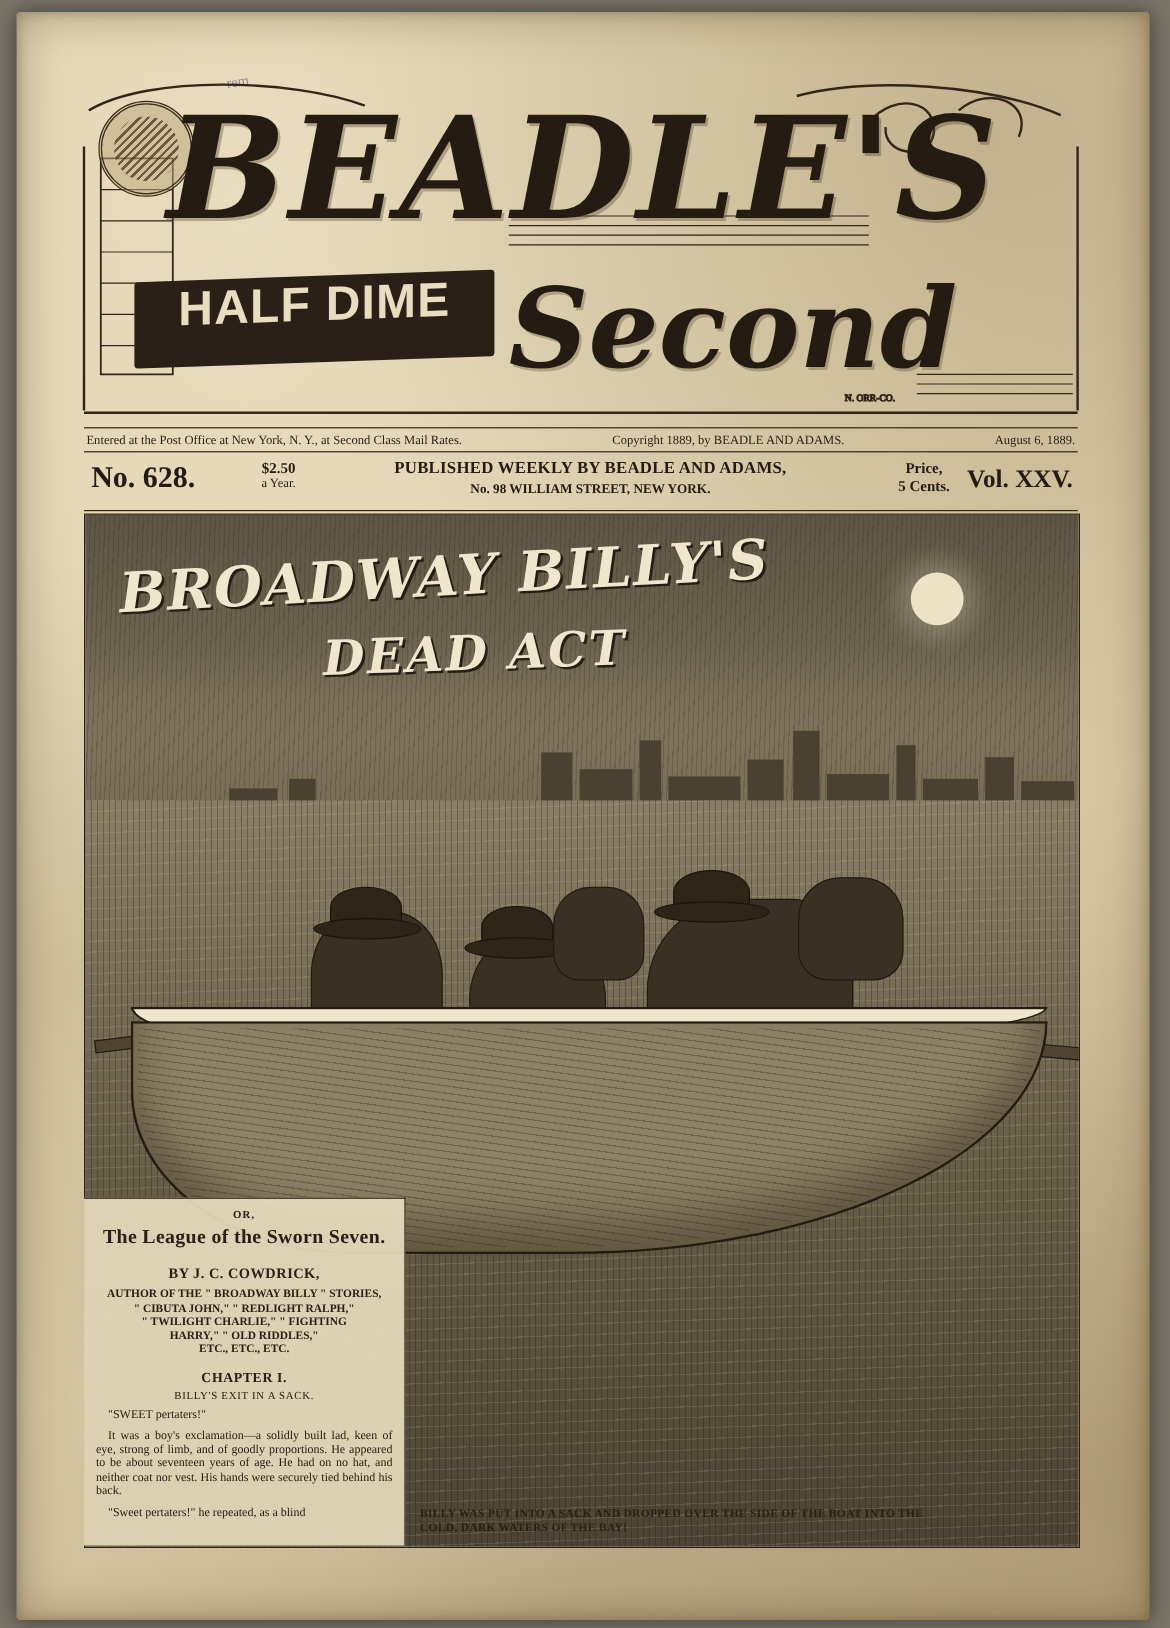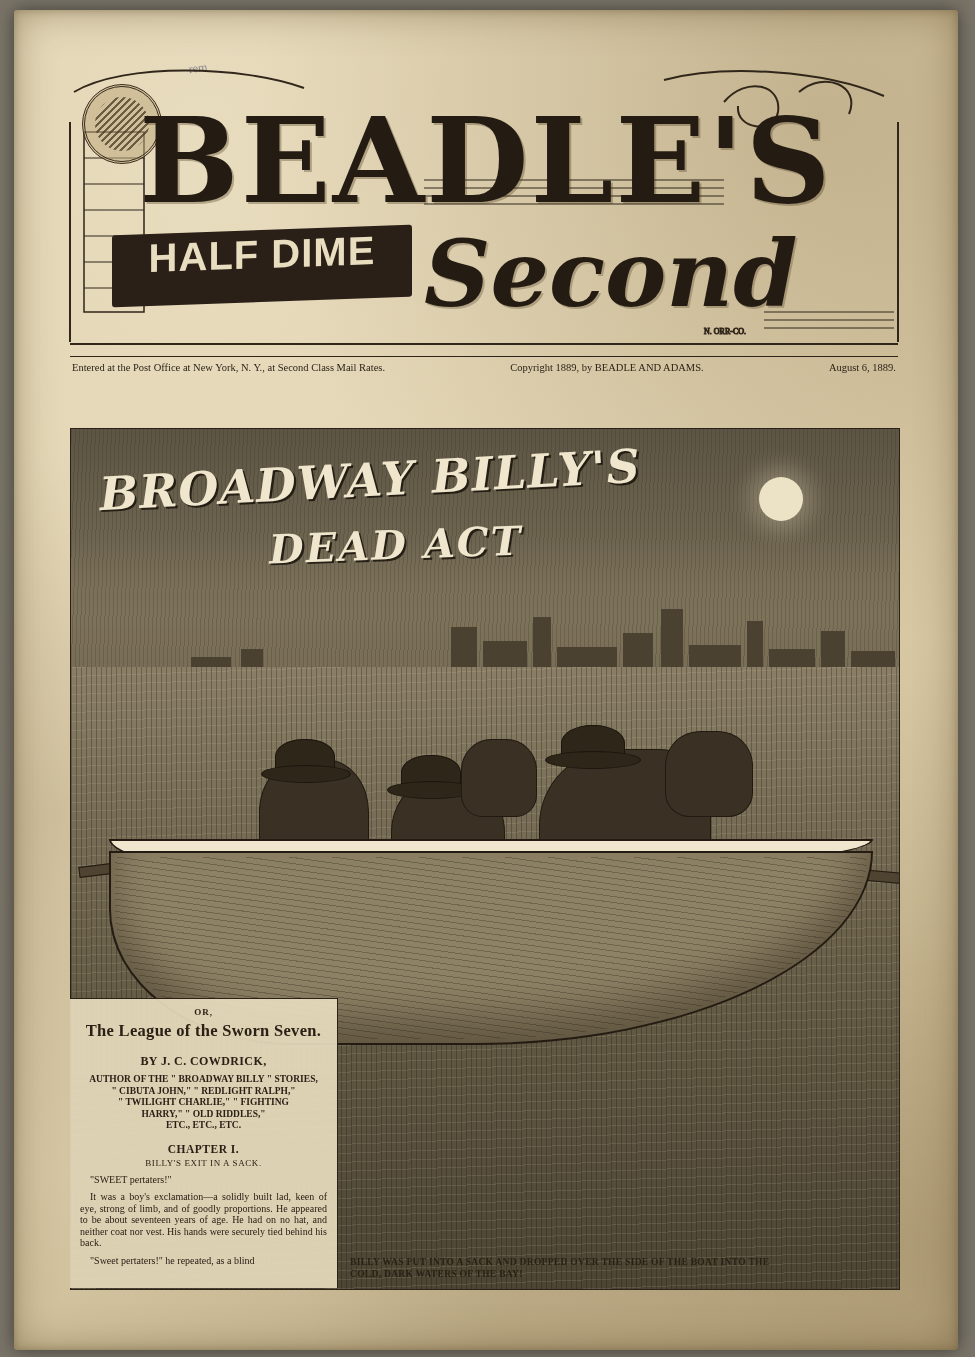--- a/index.html
+++ b/index.html
@@ -32,23 +32,23 @@
     pointer-events:none;
   }
   .content{position:absolute;left:0;top:0;right:0;bottom:0;}
 
   
   .masthead{
     position:absolute;left:50px;top:52px;width:840px;height:290px;
     color:#2b2117;
   }
   .mast-beadle{
-    position:absolute;left:75px;top:24px;width:700px;height:150px;
+    position:absolute;left:75px;top:4px;width:700px;height:150px;
     font-family:"DejaVu Serif", serif;
-    font-weight:bold;
+    font-weight:bold;font-style:italic;
     font-size:118px;line-height:150px;letter-spacing:2px;
     color:#241b12;
     text-shadow:2px 2px 0 rgba(80,62,35,.35);
     white-space:nowrap;
   }
   .mast-half{
     position:absolute;left:48px;top:168px;width:300px;height:72px;
     background:#2a2017;color:#e9ddc0;
     font-family:"Liberation Sans", sans-serif;
     font-weight:bold;font-size:40px;line-height:36px;
@@ -240,20 +240,36 @@
         <div class="mast-library">Second</div>
       </div>
 
       <div class="rule" style="left:56px;top:346px;width:828px;"></div>
       <div class="imprint">
         <span>Entered at the Post Office at New York, N. Y., at Second Class Mail Rates.</span>
         <span>Copyright 1889, by BEADLE AND ADAMS.</span>
         <span>August 6, 1889.</span>
       </div>
 
+      <div class="bannerbox">
+        <div class="bn-no">No. 628.</div>
+        <div class="bn-price">
+          <div>$2.50</div>
+          <div style="font-size:10.5px;font-weight:normal;">a Year.</div>
+        </div>
+        <div class="bn-pub">
+          <div class="l1">PUBLISHED WEEKLY BY BEADLE AND ADAMS,</div>
+          <div class="l2">No. 98 WILLIAM STREET, NEW YORK.</div>
+        </div>
+        <div class="bn-pricec">
+          <div>Price,</div>
+          <div>5 Cents.</div>
+        </div>
+        <div class="bn-vol">Vol. XXV.</div>
+      </div>
 
       <div class="illo">
         <div class="sky"></div>
         <div class="moon"></div>
         <div class="skyline">
           <div class="bldg" style="left:380px;width:26px;height:52px;"></div>
           <div class="bldg" style="left:412px;width:44px;height:38px;"></div>
           <div class="bldg" style="left:462px;width:18px;height:62px;"></div>
           <div class="bldg" style="left:486px;width:60px;height:32px;"></div>
           <div class="bldg" style="left:552px;width:30px;height:46px;"></div>

